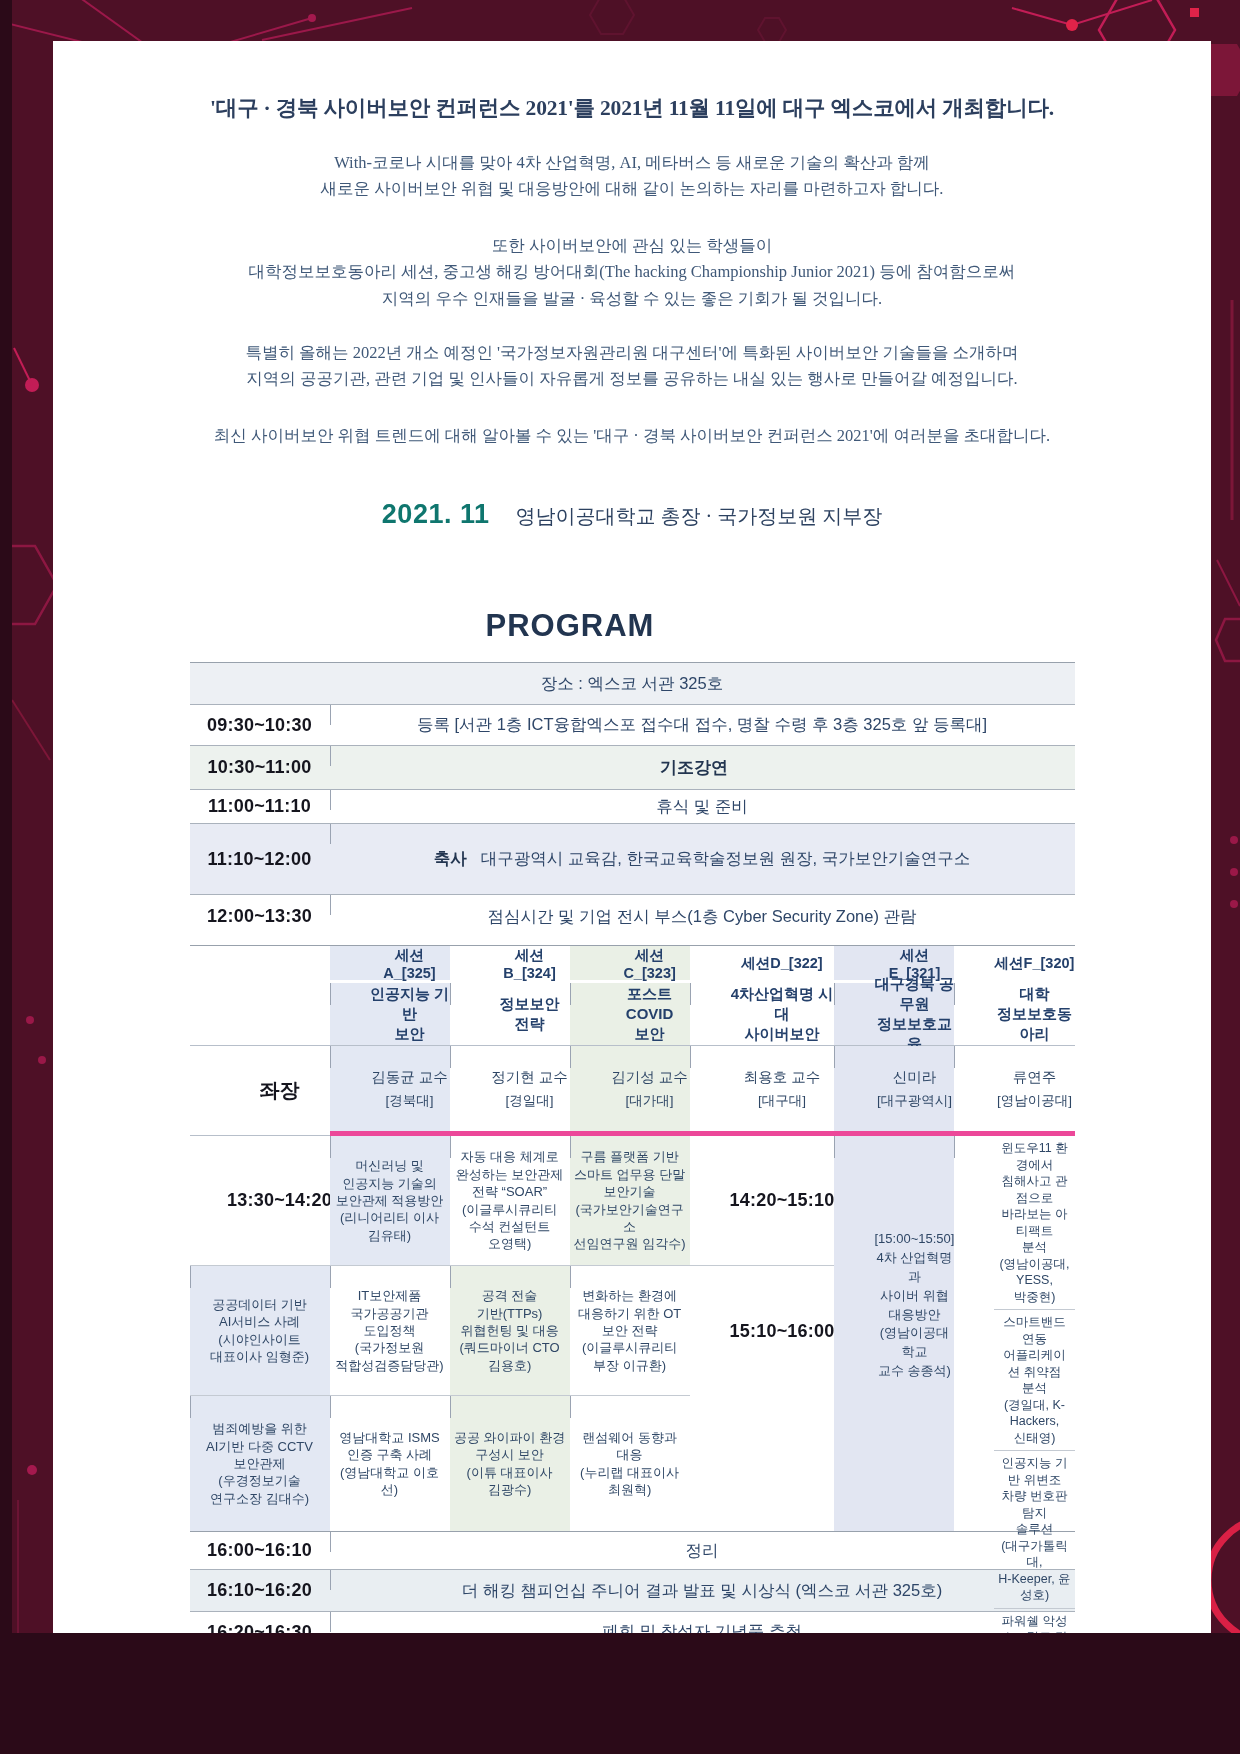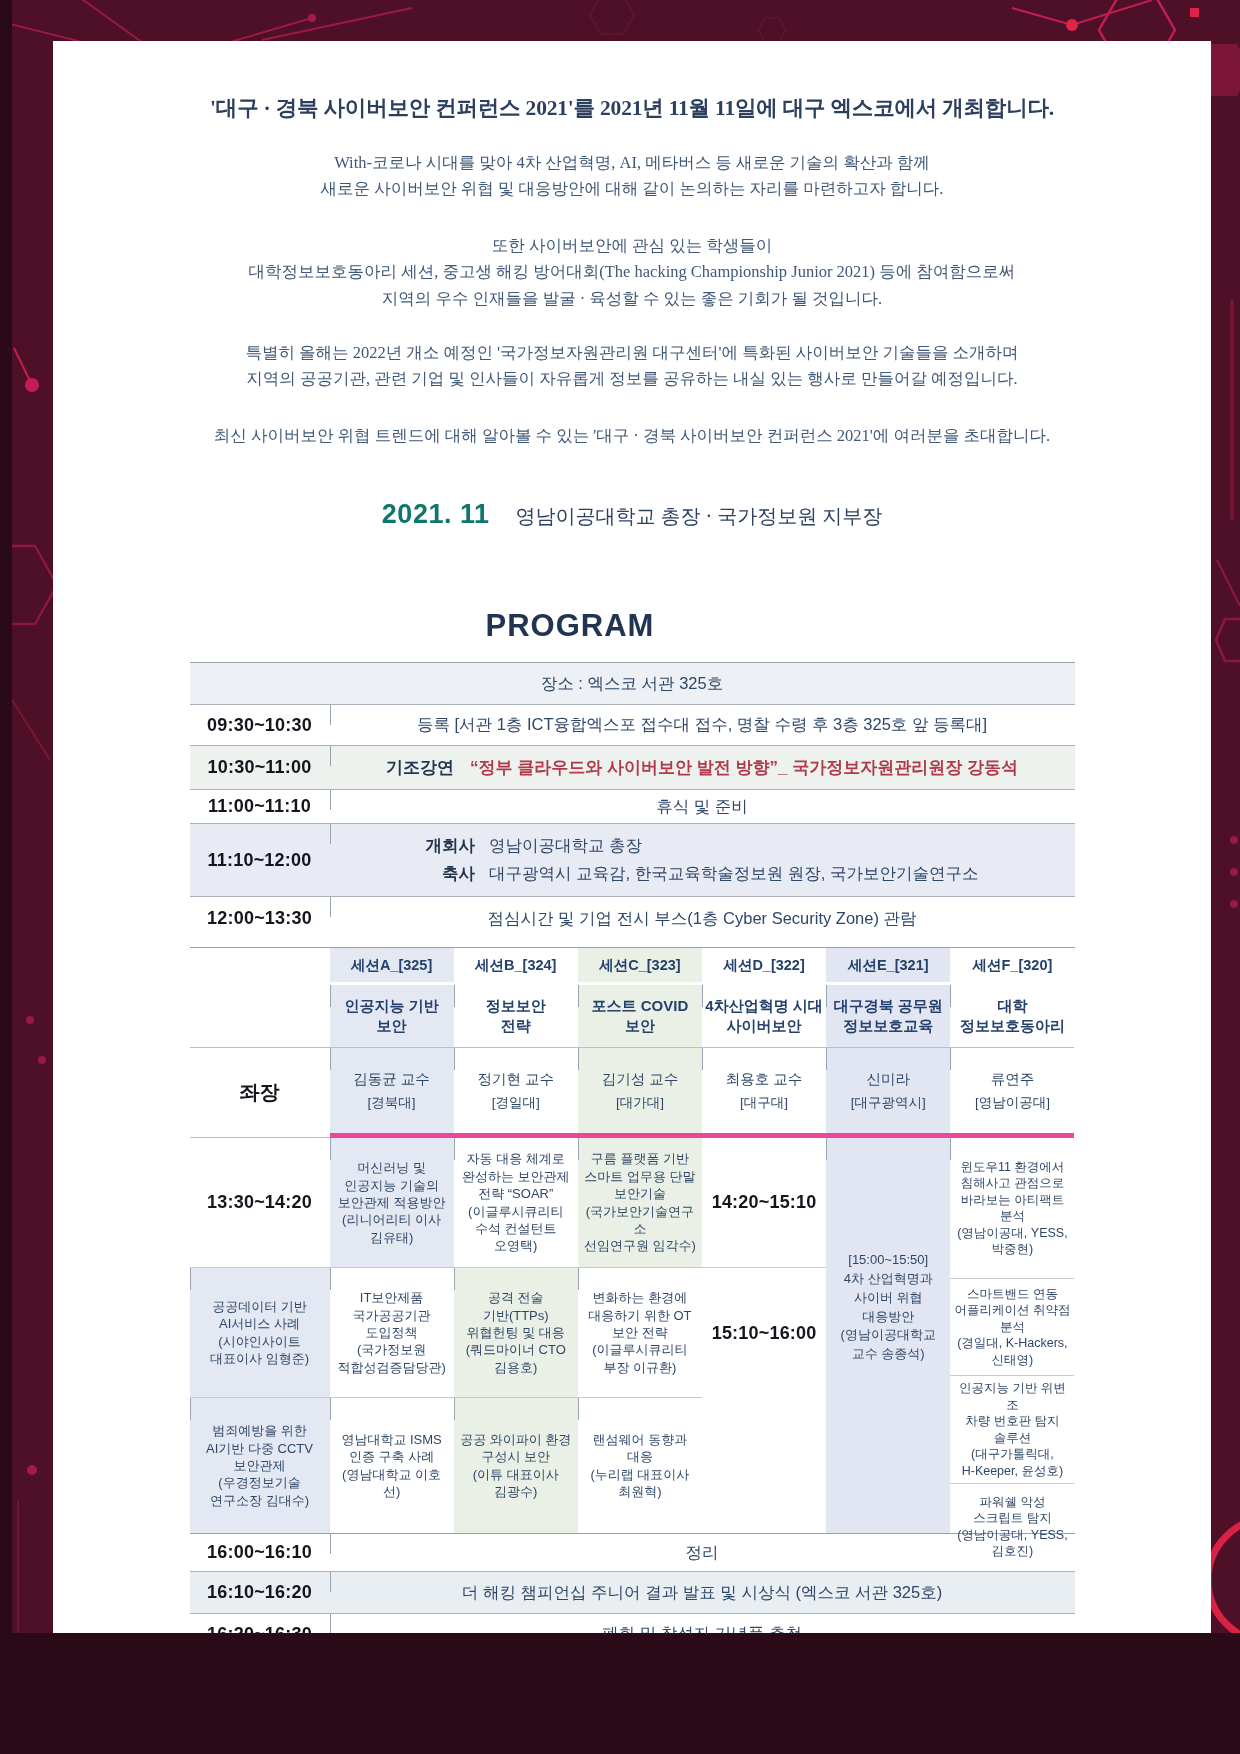--- a/index.html
+++ b/index.html
@@ -43,21 +43,21 @@
   .cer-box{display:table;margin:8px auto;}
   .cer-line{display:table-row;}
   .cer-label{display:table-cell;text-align:right;font-weight:bold;color:#223550;font-size:16.5px;padding:3px 0;}
   .cer-text{display:table-cell;text-align:left;padding:3px 0 3px 14px;font-size:16.5px;color:#2e4668;}
 
   
   .grid{display:grid;grid-template-columns:140px repeat(6,1fr);
         grid-template-rows:37px 63px 90px 130px 130px 135px;
         border-top:1px solid #98a1ac;border-bottom:1px solid #98a1ac;margin-top:7px;}
   .gc{position:relative;display:flex;flex-direction:column;align-items:center;justify-content:center;
-      text-align:center;color:#2f4766;}
+      text-align:center;color:#2f4766;padding-left:40px;}
   .colA{background:#e3e8f3;} .colC{background:#eaf0e6;} .colE{background:#e2e6f2;}
   .head{font-weight:bold;font-size:14.5px;color:#24406b;border-bottom:3px solid #ffffff;}
   .sub{font-weight:bold;font-size:15px;line-height:1.35;color:#24406b;border-bottom:1px solid #b7bfca;}
   .chair{border-bottom:5px solid #ec4899;}
   .chair-label{font-weight:bold;font-size:20px;color:#15151e;border-bottom:1px solid #b7bfca;}
   .chair .nm{font-size:14.5px;} .chair .org{font-size:13.5px;margin-top:5px;}
   .gtime{font-weight:bold;font-size:18px;color:#15151e;letter-spacing:0.2px;}
   .talk{font-size:13px;line-height:1.34;padding:6px 4px;}
   .rb{border-bottom:1px solid #c4cad2;}
   .pre{white-space:pre-line;}
@@ -161,37 +161,32 @@
 
         <div class="srow h40">
           <div class="tcell">09:30~10:30</div>
           <div class="ccell">등록 [서관 1층 ICT융합엑스포 접수대 접수, 명찰 수령 후 3층 325호 앞 등록대]</div>
         </div>
 
         <div class="srow row-keynote h43">
           <div class="tcell">10:30~11:00</div>
           <div class="ccell">
             <span class="klabel">기조강연</span>
-            <span class="kred" style="color:#b13a4a">“정부 클라우드와 사이버보안 발전 방향”_ 국가정보자원관리원장 강동석</span>
           </div>
         </div>
 
         <div class="srow h33">
           <div class="tcell">11:00~11:10</div>
           <div class="ccell">휴식 및 준비</div>
         </div>
 
         <div class="srow row-ceremony h70">
           <div class="tcell">11:10~12:00</div>
           <div class="ccell">
             <div class="cer-box">
-              <div class="cer-line">
-                <span class="cer-label">개회사</span>
-                <span class="cer-text">영남이공대학교 총장</span>
-              </div>
               <div class="cer-line">
                 <span class="cer-label">축사</span>
                 <span class="cer-text">대구광역시 교육감, 한국교육학술정보원 원장, 국가보안기술연구소</span>
               </div>
             </div>
           </div>
         </div>
 
         <div class="srow h43b">
           <div class="tcell">12:00~13:30</div>

